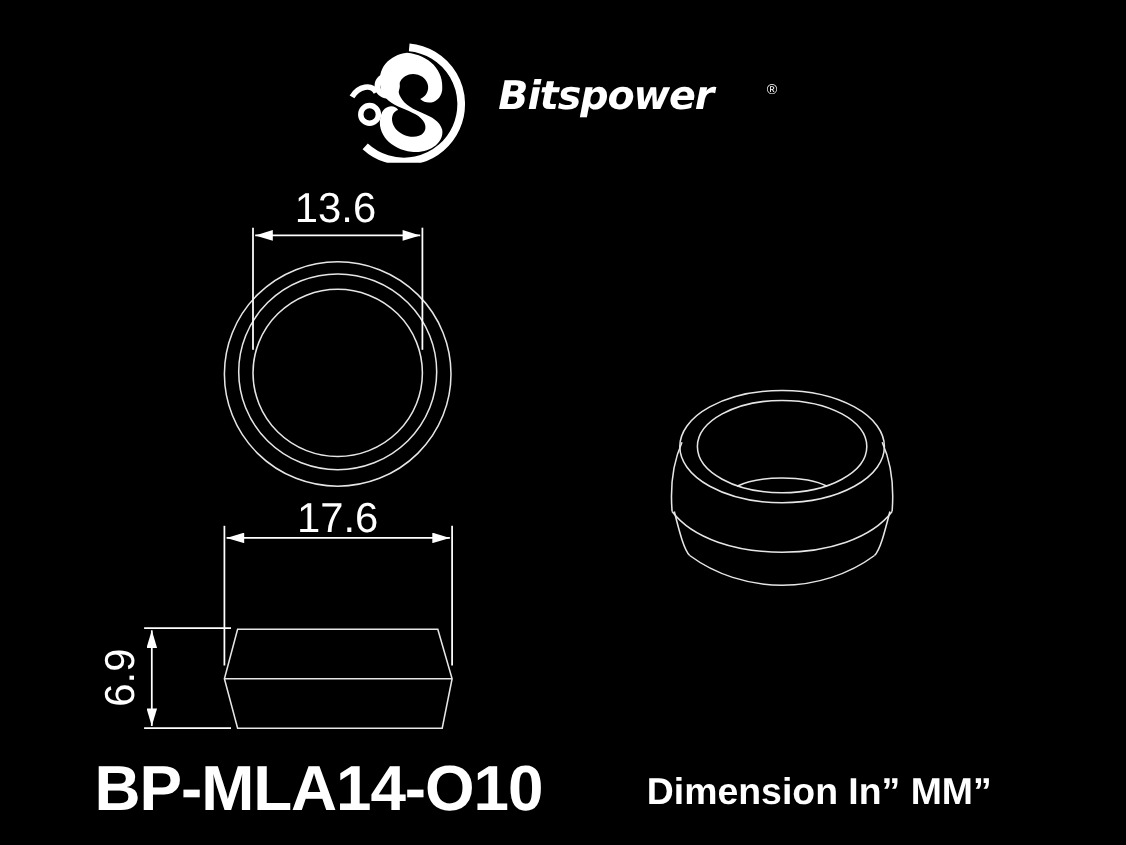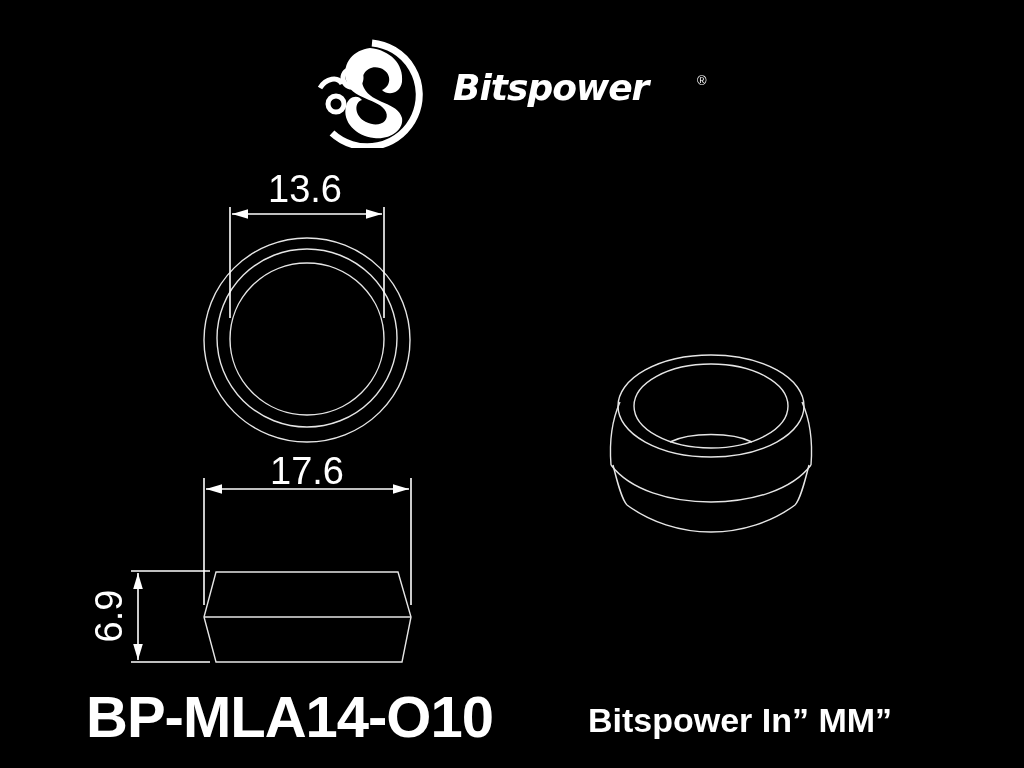--- a/index.html
+++ b/index.html
@@ -63,13 +63,13 @@
     <path d="M620 402 C612 420 609 440 611 465"></path>
     <path d="M802 402 C810 420 813 440 811 465"></path>
     <path d="M611 465 C630 490 670 502 711 502 C752 502 792 490 811 465"></path>
     <path d="M613 465 C618 485 622 500 627 505"></path>
     <path d="M809 465 C804 485 800 500 795 505"></path>
     <path d="M627 505 C650 522 680 532 711 532 C742 532 772 522 795 505"></path>
   </g>
 </svg>
 
 <div class="model">BP-MLA14-O10</div>
-<div class="dimnote">Bitspower In” MM”</div>
+<div class="dimnote">Dimension In” MM”</div>
 
 </body></html>

